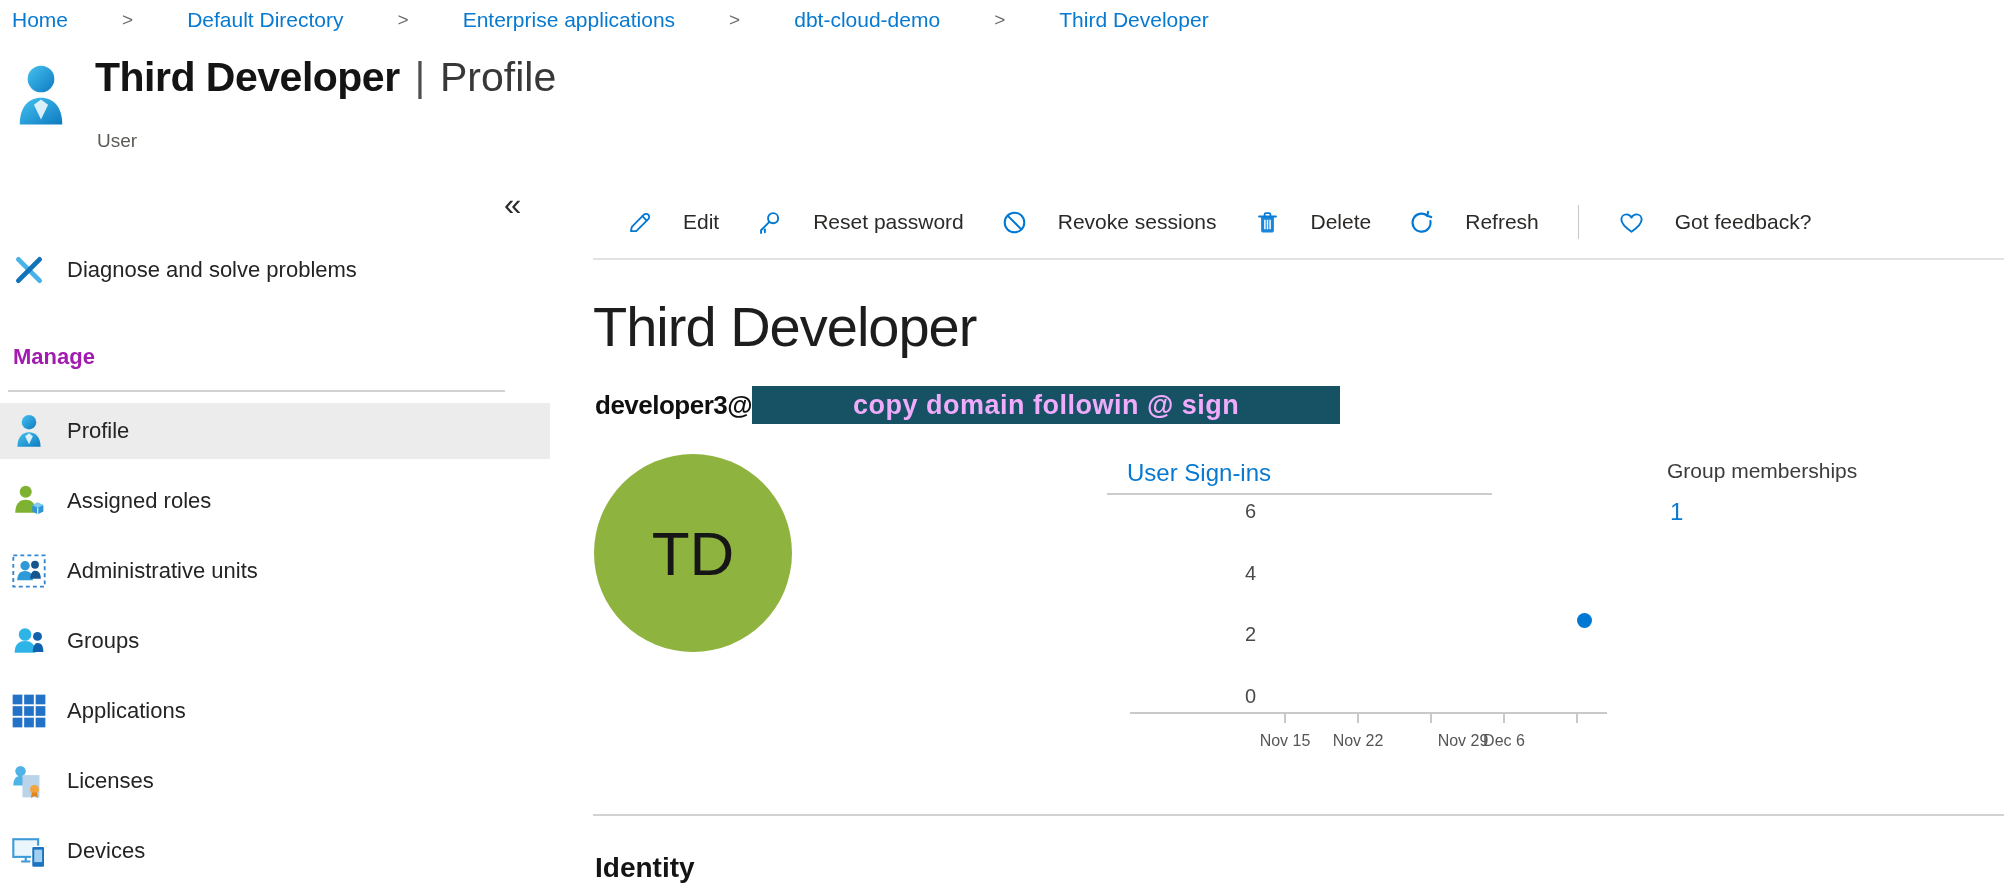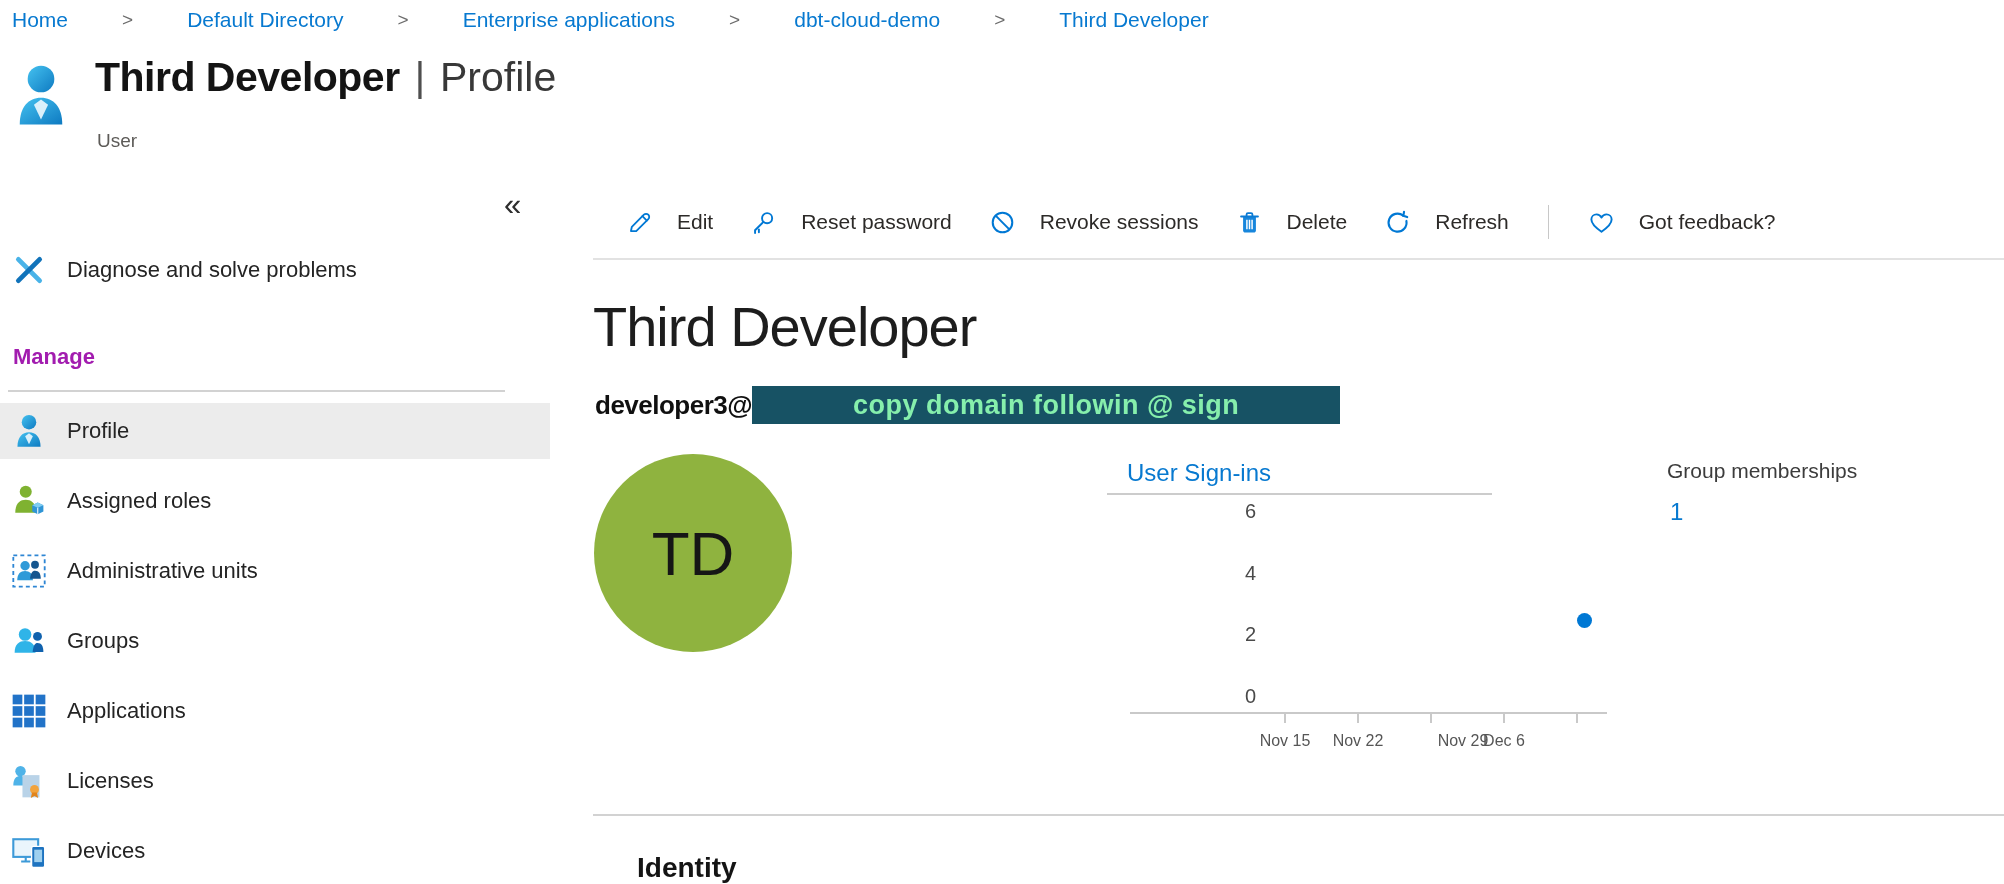--- a/index.html
+++ b/index.html
@@ -24,21 +24,21 @@
   #manage-divider{position:absolute;left:8px;top:390px;width:497px;height:2px;background:#d2d2d2;}
   #sidebar-manage{position:absolute;left:0;top:403px;width:550px;}
   .nav-row{display:flex;align-items:center;height:56px;margin-bottom:14px;padding-left:12px;gap:21px;
            font-size:22px;color:#242424;cursor:pointer;}
   .nav-row.selected{background:#ececec;}
   .nav-ico{width:34px;height:34px;flex:0 0 34px;display:flex;align-items:center;justify-content:center;}
   .nav-ico svg{width:100%;height:100%;}
   
   #toolbar{position:absolute;left:593px;top:196px;height:52px;display:flex;align-items:center;
            padding-left:33px;gap:37px;}
-  .tb-btn{display:flex;align-items:center;gap:24px;font-size:21px;color:#2c2a28;background:none;border:none;
+  .tb-btn{display:flex;align-items:center;gap:30px;font-size:21px;color:#2c2a28;background:none;border:none;
           cursor:pointer;font-family:inherit;white-space:nowrap;padding:0;}
   .tb-ico{width:27px;height:27px;display:flex;}
   .tb-ico svg{width:100%;height:100%;}
   .tb-divider{width:1px;height:34px;background:#c8c8c8;margin:0 2px;}
   #toolbar-underline{position:absolute;left:593px;top:258px;right:0;height:2px;background:#e2e2e2;}
   
   #display-name{position:absolute;left:593px;top:294px;font-size:56px;font-weight:300;color:#1d1d1d;letter-spacing:-1px;}
   #email-row{position:absolute;left:595px;top:386px;display:flex;align-items:center;}
   #upn-prefix{font-size:26px;font-weight:700;color:#101010;letter-spacing:-0.5px;}
   #redaction{width:588px;height:38px;display:flex;align-items:center;justify-content:center;
@@ -50,21 +50,21 @@
   #chart-underline{position:absolute;left:1107px;top:493px;width:385px;height:2px;background:#cccccc;}
   #axis-line{position:absolute;left:1130px;top:712px;width:477px;height:2px;background:#c9c9c9;}
   .y-tick{position:absolute;left:1156px;width:100px;text-align:right;font-size:20px;color:#4a4a4a;}
   .x-tick-mark{position:absolute;width:2px;height:10px;background:#c9c9c9;top:713px;}
   .x-label{position:absolute;width:100px;text-align:center;font-size:16px;color:#565656;top:732px;}
   .dot{position:absolute;width:15px;height:15px;border-radius:50%;}
   
   #gm-label{position:absolute;left:1667px;top:459px;font-size:21px;color:#3c3c3c;}
   #gm-value{position:absolute;left:1670px;top:498px;font-size:24px;color:#0779d0;cursor:pointer;}
   #bottom-divider{position:absolute;left:593px;top:814px;right:0;height:2px;background:#d2d2d2;}
-  #identity-heading{position:absolute;left:595px;top:852px;font-size:28px;font-weight:700;color:#141414;margin-left:42px;}
+  #identity-heading{position:absolute;left:595px;top:852px;font-size:28px;font-weight:700;color:#141414;}
 </style>
 </head>
 <body>
 
 <div id="page">
 
   <nav id="breadcrumb">
       <a class="bc-item">Home</a>
       <span class="bc-sep">&gt;</span>
       <a class="bc-item">Default Directory</a>
@@ -270,21 +270,21 @@
           </svg>
         </span>
     <span>Got feedback?</span>
   </button>
     </div>
   <div id="toolbar-underline"></div>
 
   <div id="display-name">Third Developer</div>
   <div id="email-row">
     <span id="upn-prefix">developer3@</span>
-    <span id="redaction" style="background: rgb(23, 82, 100); color: #86efac;">copy domain followin @ sign</span>
+    <span id="redaction" style="background: rgb(23, 82, 100); color: #f0abfc;">copy domain followin @ sign</span>
   </div>
 
   <div id="avatar" style="background: rgb(143, 179, 63);">TD</div>
 
   <a id="chart-title">User Sign-ins</a>
   <div id="chart-underline"></div>
   <div id="chart-layer">
     <div id="axis-line"></div>
   <div class="y-tick" style="top:685.0px">0</div>
       <div class="y-tick" style="top:623.4px">2</div>

